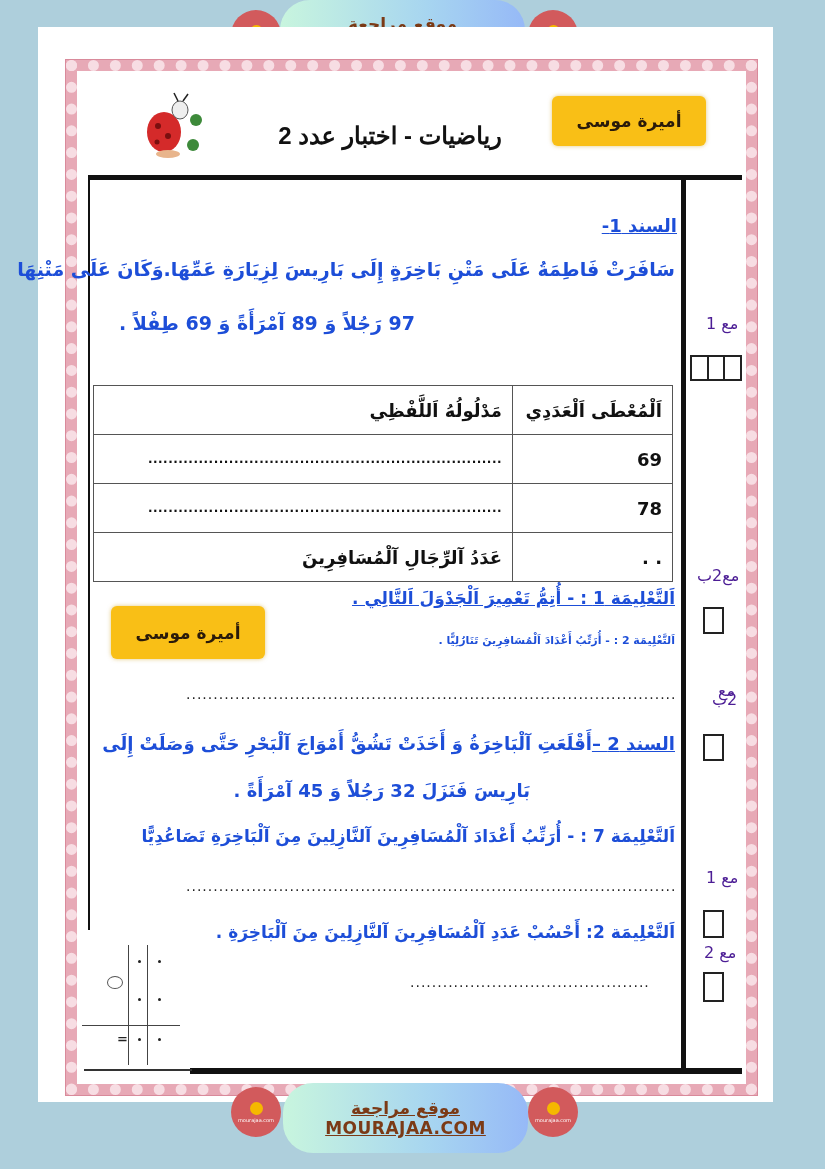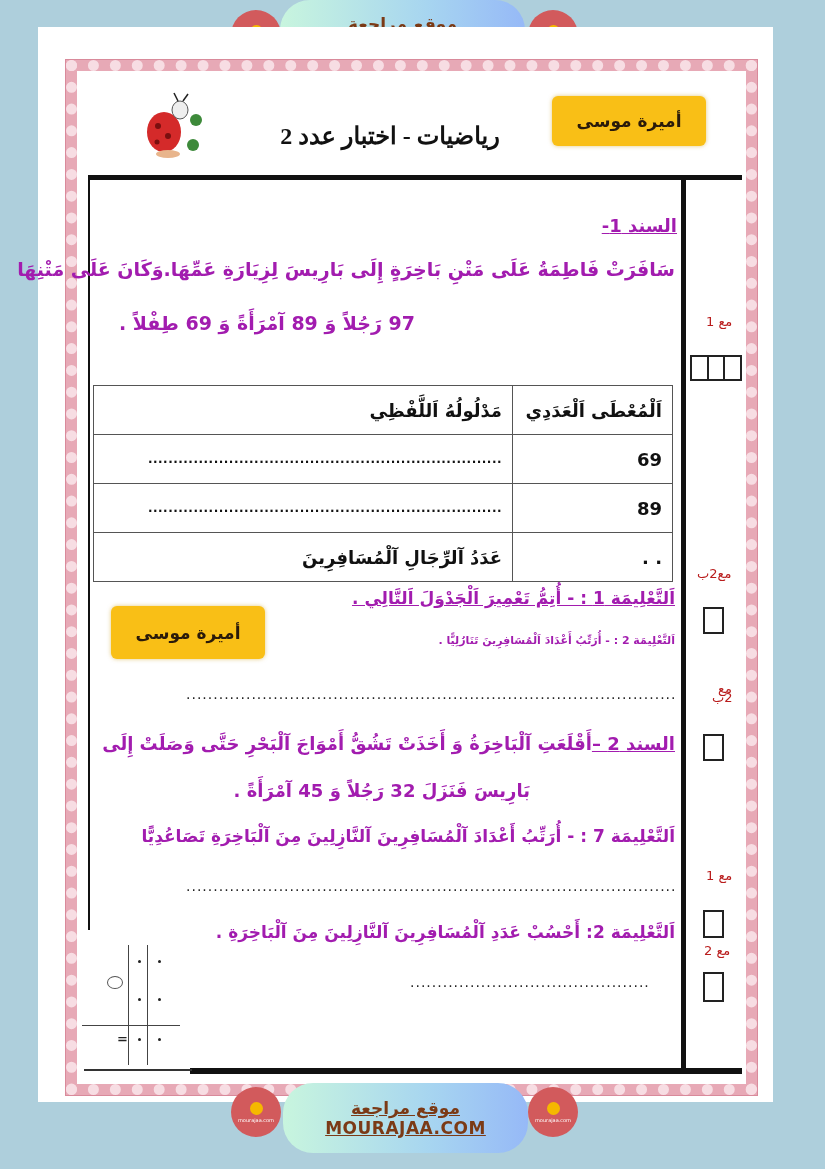--- a/index.html
+++ b/index.html
@@ -29,49 +29,49 @@
       position: absolute; background: #f9bf16; border-radius: 6px;
       box-shadow: 0 0 4px rgba(200,150,0,0.5);
       color: #2a1a0a; font-weight: bold; font-size: 17px;
       display: flex; align-items: center; justify-content: center;
       font-family: "DejaVu Sans", sans-serif;
     }
     .badge-top { left: 552px; top: 96px; width: 154px; height: 50px; }
     .badge-mid { left: 111px; top: 606px; width: 154px; height: 53px; }
     .title {
       position: absolute; left: 260px; top: 122px; width: 260px; height: 44px;
-      font-family: Liberation Serif, serif; font-weight: bold; font-size: 24px;
+      font-family: Liberation Sans, sans-serif; font-weight: bold; font-size: 24px;
       color: #111; direction: rtl; text-align: center;
     }
     .ladybug { position: absolute; left: 138px; top: 90px; width: 75px; height: 70px; }
     
     .box-top { position: absolute; left: 88px; top: 175px; width: 654px; height: 5px; background: #111; }
     .box-left { position: absolute; left: 88px; top: 178px; width: 2px; height: 752px; background: #111; }
     .box-divider { position: absolute; left: 681px; top: 180px; width: 5px; height: 890px; background: #111; }
     .box-bottom { position: absolute; left: 190px; top: 1068px; width: 552px; height: 6px; background: #111; }
     .box-bottom-thin { position: absolute; left: 84px; top: 1069px; width: 108px; height: 2px; background: #333; }
 
     .rtl { direction: rtl; text-align: right; }
     .txt {
-      position: absolute; color: #a21caf; font-weight: bold;
+      position: absolute; color: #1d4ed8; font-weight: bold;
       font-family: "DejaVu Sans", sans-serif; white-space: nowrap;
     }
     .underline { text-decoration: underline; }
     .dots { position: absolute; color: #222; letter-spacing: 1px; font-size: 14px; overflow: hidden; white-space: nowrap; }
 
     
     .tbl {
       position: absolute; left: 93px; top: 385px; width: 580px; height: 197px;
       border-collapse: collapse; direction: rtl;
     }
     .tbl td { border: 1.5px solid #555; padding: 0 10px; font-weight: bold; font-size: 18px; color: #111; height: 49px; }
     .tbl td.c1 { width: 160px; }
 
     
-    .score-label { position: absolute; font-size: 13px; color: #b91c1c; direction: rtl; }
+    .score-label { position: absolute; font-size: 16px; color: #4c1d95; direction: rtl; }
     .score-box { position: absolute; border: 2px solid #222; background: #fff; }
     .triple { position: absolute; left: 690px; top: 355px; width: 52px; height: 26px; border: 2px solid #222; display: flex; }
     .triple span { flex: 1; border-left: 2px solid #222; }
     .triple span:first-child { border-left: none; }
 
     
     .grid-v1 { position: absolute; left: 128px; top: 945px; width: 1px; height: 120px; background: #444; }
     .grid-v2 { position: absolute; left: 147px; top: 945px; width: 1px; height: 120px; background: #444; }
     .grid-h { position: absolute; left: 82px; top: 1025px; width: 98px; height: 1px; background: #444; }
     .g-dot { position: absolute; width: 3px; height: 3px; background: #222; border-radius: 50%; }
@@ -144,21 +144,21 @@
   <tbody>
       <tr>
     <td class="c1">اَلْمُعْطَى اَلْعَدَدِي</td>
     <td>مَدْلُولُهُ اَللَّفْظِي</td>
   </tr>
   <tr>
     <td class="c1">69</td>
     <td style="font-size:12px; letter-spacing:0.5px;">......................................................................</td>
   </tr>
   <tr>
-    <td class="c1">89</td>
+    <td class="c1">78</td>
     <td style="font-size:12px; letter-spacing:0.5px;">......................................................................</td>
   </tr>
   <tr>
     <td class="c1">. .</td>
     <td>عَدَدُ آلرِّجَالِ آلْمُسَافِرِينَ</td>
   </tr>
 </tbody>
   </table>
 
 <div class="txt rtl" style="right:150px; top:588px; font-size:17px;text-decoration:underline;">اَلتَّعْلِيمَة 1 : - أُتِمُّ تَعْمِيرَ اَلْجَدْوَلَ اَلتَّالِي .</div>

